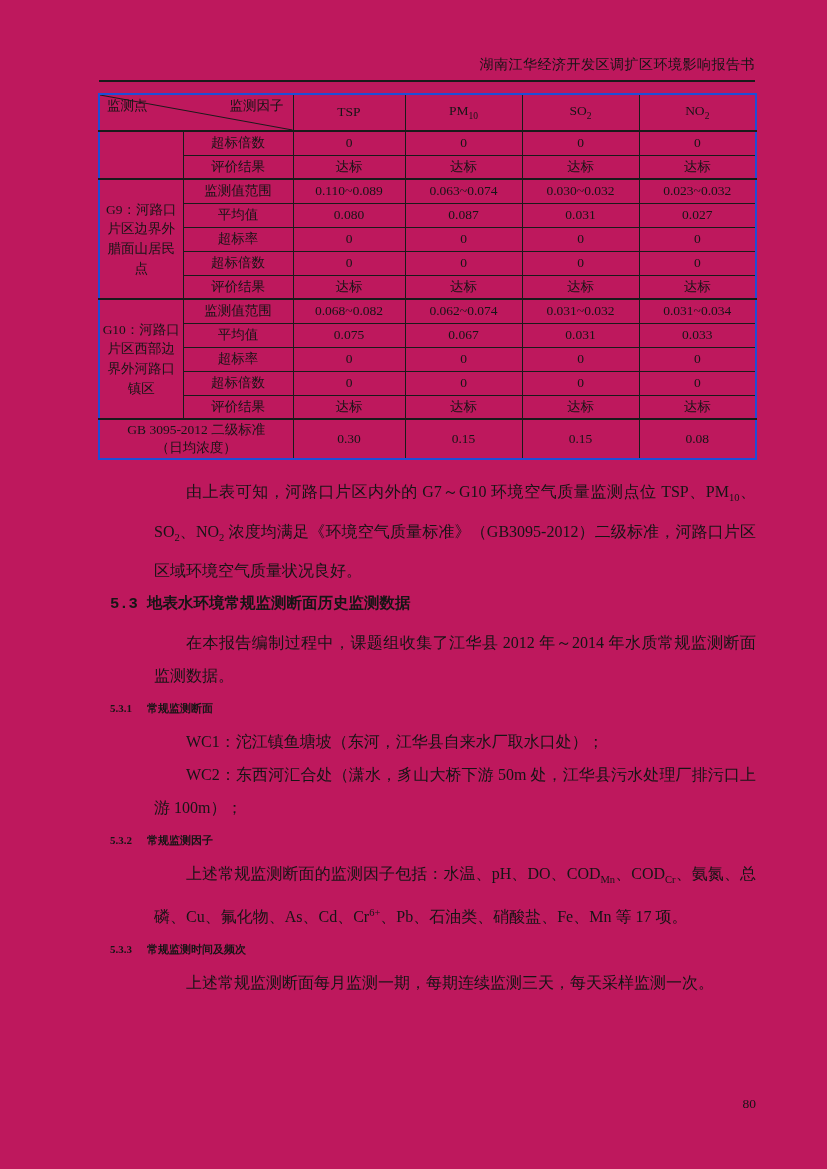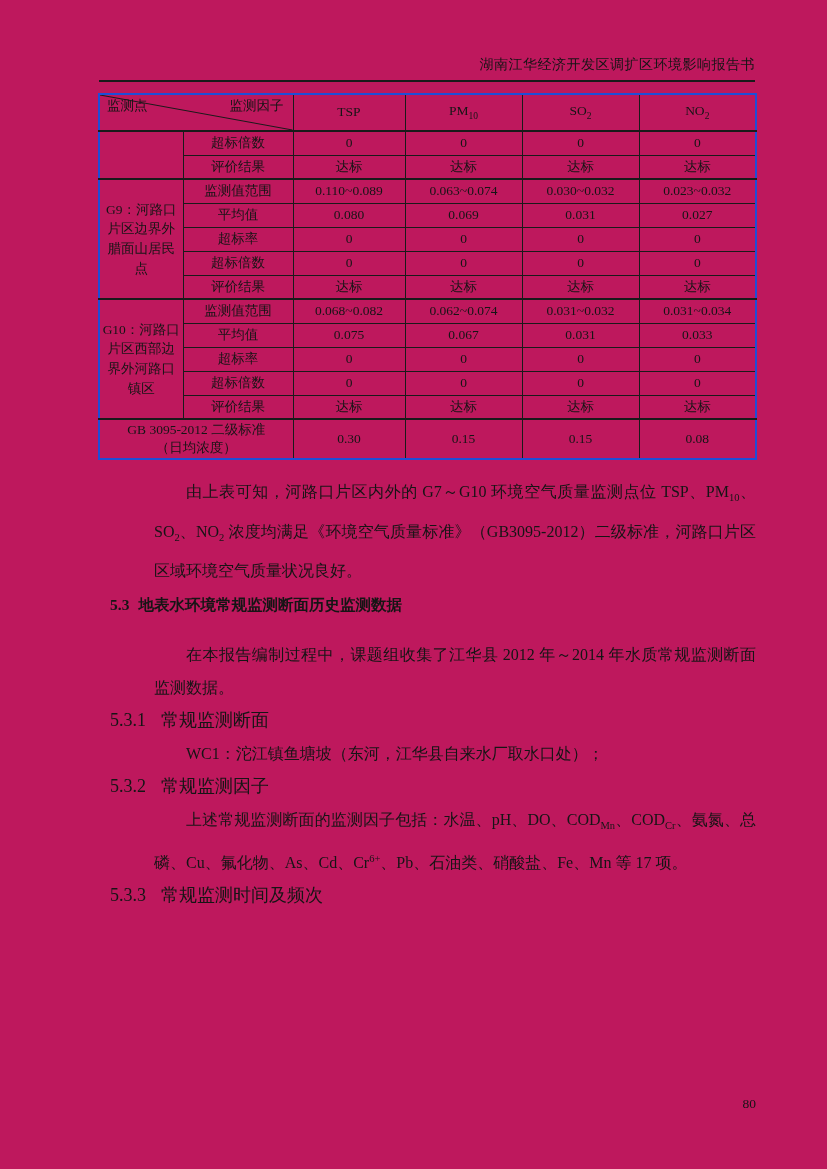--- a/index.html
+++ b/index.html
@@ -58,30 +58,30 @@
     width:646px;
     margin-left:11px;
     font-size:16px;
     line-height:33px;
     text-align:justify;
   }
   .para { text-indent:2em;margin-left:44px; }
   .para sub { font-size:10.5px; }
   .para sup { font-size:10.5px; }
   .h-major {
-    font-family:Liberation Serif, serif;
+    font-family:Liberation Mono, monospace;
     font-weight:bold;
     font-size:15.5px;
     line-height:31px;
-    margin:2px 0 18px 0;
+    margin:2px 0 6px 0;
   }
   .h-major .h-num { margin-right:9px; }
   .h-minor {
-    font-weight:normal;
-    font-size:18px;
+    font-weight:bold;
+    font-size:11px;
     line-height:33px;
   }
   .h-minor .h-num { margin-right:15px; }
   
   .page-footer {
     position:absolute;
     left:99px; width:657px;
     bottom:57px;
     text-align:right;
     font-size:13.5px;
@@ -140,21 +140,21 @@
       <td class="pt-cell" rowspan="5">G9：河路口片区边界外腊面山居民点</td>
       <td>监测值范围</td>
       <td>0.110~0.089</td>
       <td>0.063~0.074</td>
       <td>0.030~0.032</td>
       <td>0.023~0.032</td>
     </tr>
     <tr class="r-data">
       <td>平均值</td>
       <td>0.080</td>
-      <td>0.069</td>
+      <td>0.087</td>
       <td>0.031</td>
       <td>0.027</td>
     </tr>
     <tr class="r-data">
       <td>超标率</td>
       <td>0</td>
       <td>0</td>
       <td>0</td>
       <td>0</td>
     </tr>
@@ -226,24 +226,26 @@
   <div class="body-text">
     <p class="para"><span>由上表可知，河路口片区内外的 G7～G10 环境空气质量监测点位 TSP、PM</span><sub>10</sub><span>、SO</span><sub>2</sub><span>、NO</span><sub>2</sub><span> 浓度均满足《环境空气质量标准》（GB3095-2012）二级标准，河路口片区区域环境空气质量状况良好。</span></p>
 
     <h2 class="h-major"><span class="h-num">5.3</span><span>地表水环境常规监测断面历史监测数据</span></h2>
 
     <p class="para">在本报告编制过程中，课题组收集了江华县 2012 年～2014 年水质常规监测断面监测数据。</p>
 
     <h3 class="h-minor"><span class="h-num">5.3.1</span><span>常规监测断面</span></h3>
 
     <p class="para">WC1：沱江镇鱼塘坡（东河，江华县自来水厂取水口处）；</p>
+    <p class="para">WC2：东西河汇合处（潇水，豸山大桥下游 50m 处，江华县污水处理厂排污口上游 100m）；</p>
 
     <h3 class="h-minor"><span class="h-num">5.3.2</span><span>常规监测因子</span></h3>
 
     <p class="para"><span>上述常规监测断面的监测因子包括：水温、pH、DO、COD</span><sub>Mn</sub><span>、COD</span><sub>Cr</sub><span>、氨氮、总磷、Cu、氟化物、As、Cd、Cr</span><sup>6+</sup><span>、Pb、石油类、硝酸盐、Fe、Mn 等 17 项。</span></p>
 
     <h3 class="h-minor"><span class="h-num">5.3.3</span><span>常规监测时间及频次</span></h3>
 
+    <p class="para">上述常规监测断面每月监测一期，每期连续监测三天，每天采样监测一次。</p>
   </div>
 
   <div class="page-footer">80</div>
 
 </div>
 
 </body></html>

